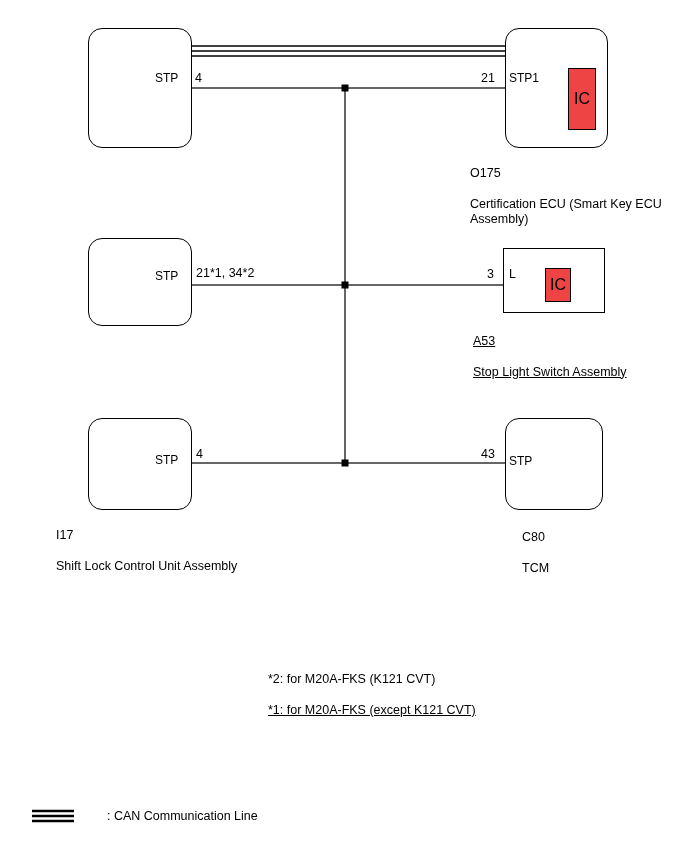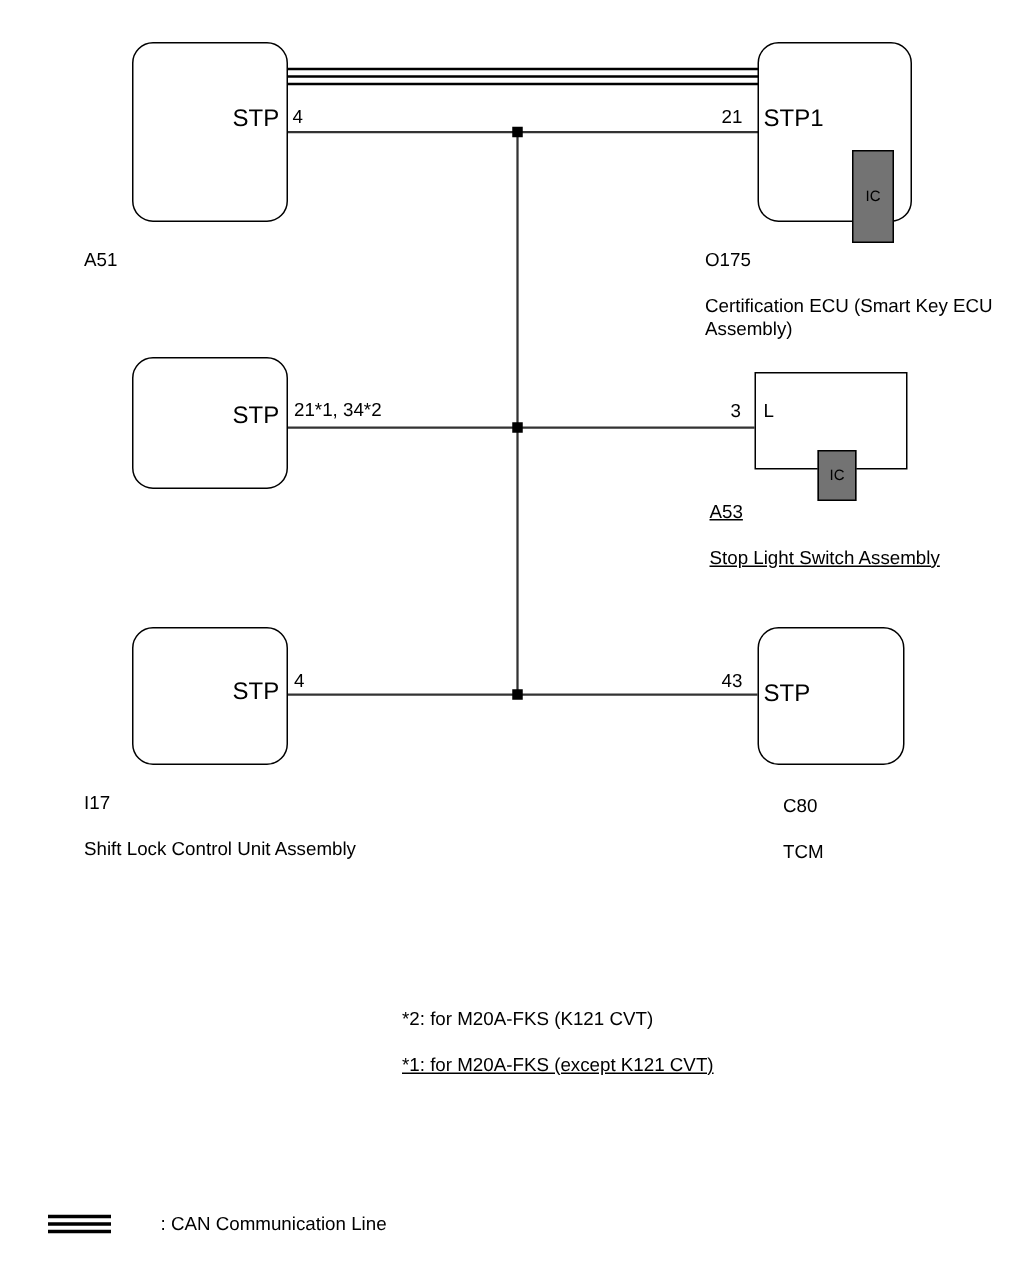--- a/index.html
+++ b/index.html
@@ -32,31 +32,30 @@
     background: #fff;
     box-sizing: border-box;
   }
   .ecu-box.sharp {
     border-radius: 0;
     border-width: 1.4px;
   }
   .ic-block {
     position: absolute;
     border: 1.5px solid #000;
-    background: #737373;
+    background: #ef4444;
     box-sizing: border-box;
     display: flex;
     align-items: center;
     justify-content: center;
-    font-size: 10px;
-    margin-top: 32px;
+    font-size: 16px;
   }
   .term-label {
     position: absolute;
-    font-size: 16px;
+    font-size: 12px;
     white-space: nowrap;
     line-height: 1;
   }
   .pin-label {
     position: absolute;
     font-size: 12.5px;
     white-space: nowrap;
     line-height: 1;
   }
   .inner-label {
@@ -138,21 +137,20 @@
       <line x1="32" y1="811" x2="74" y2="811" stroke="#000" stroke-width="2.4"></line>
       <line x1="32" y1="816" x2="74" y2="816" stroke="#000" stroke-width="2.4"></line>
       <line x1="32" y1="821" x2="74" y2="821" stroke="#000" stroke-width="2.4"></line>
     </g>
   </svg>
 
   <div class="ecu-box" style="left:88px; top:28px; width:104px; height:120px;"></div>
   <div class="term-label" style="left:155px; top:72px;">STP</div>
   <div class="pin-label" style="left:195px; top:72px;">4</div>
   <div class="caption" style="left:56px; top:150px; width:300px;">
-    <span class="code">A51</span>
   </div>
 
   <div class="ecu-box" style="left:505px; top:28px; width:103px; height:120px;"></div>
   <div class="ic-block" style="left:568px; top:68px; width:28px; height:62px;">IC</div>
   <div class="term-label" style="left:509px; top:72px;">STP1</div>
   <div class="pin-label" style="left:481px; top:72px;">21</div>
   <div class="caption" style="left:470px; top:150px; width:205px;">
     <span class="code">O175</span>
     <span class="name">Certification ECU (Smart Key ECU Assembly)</span>
   </div>

